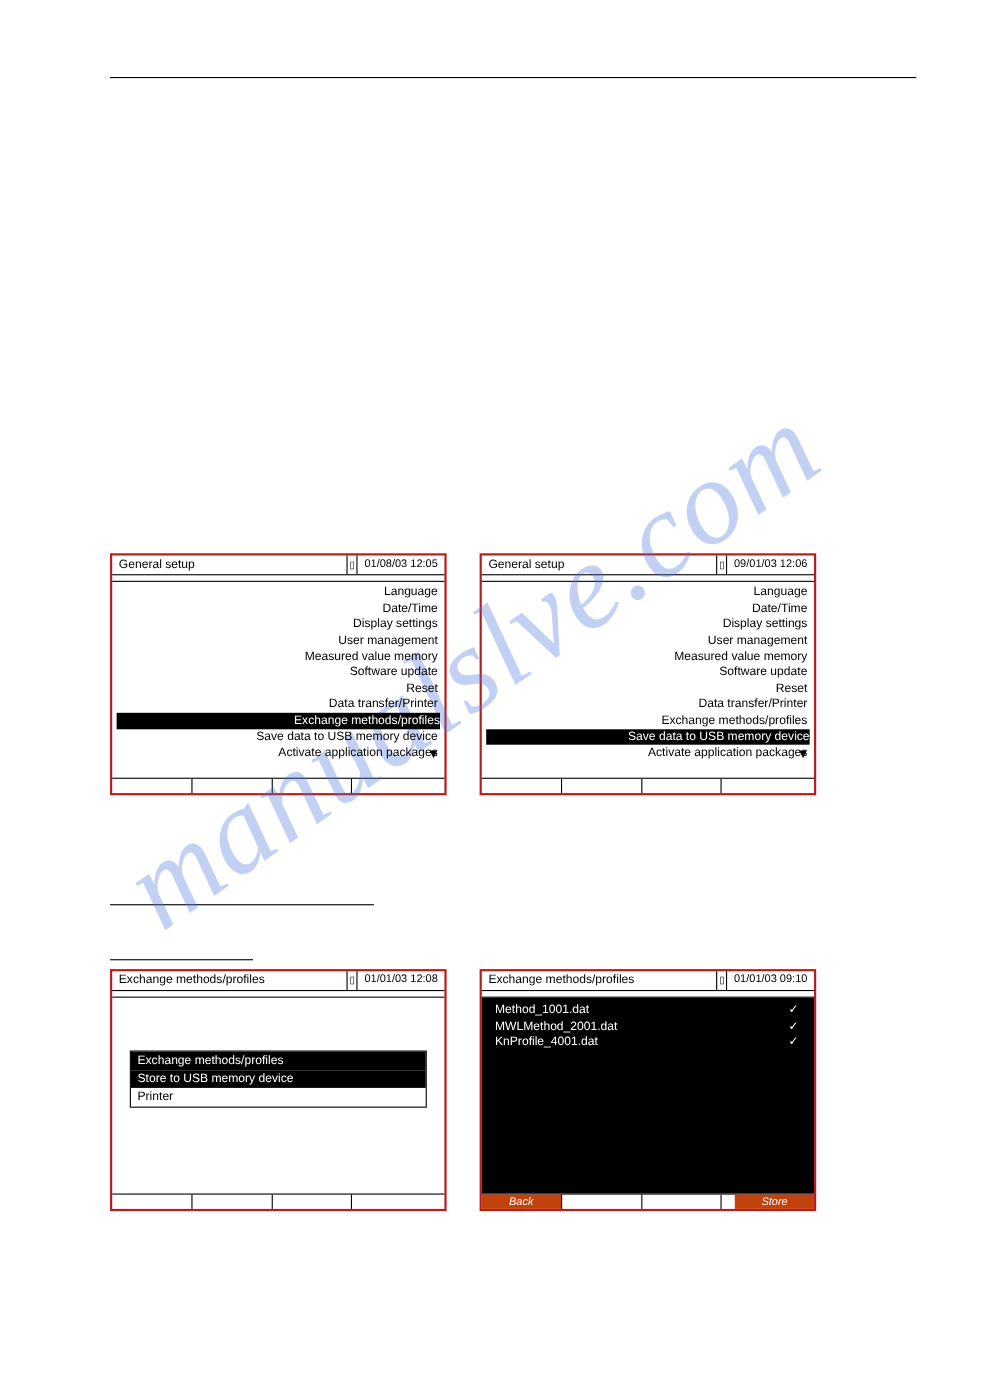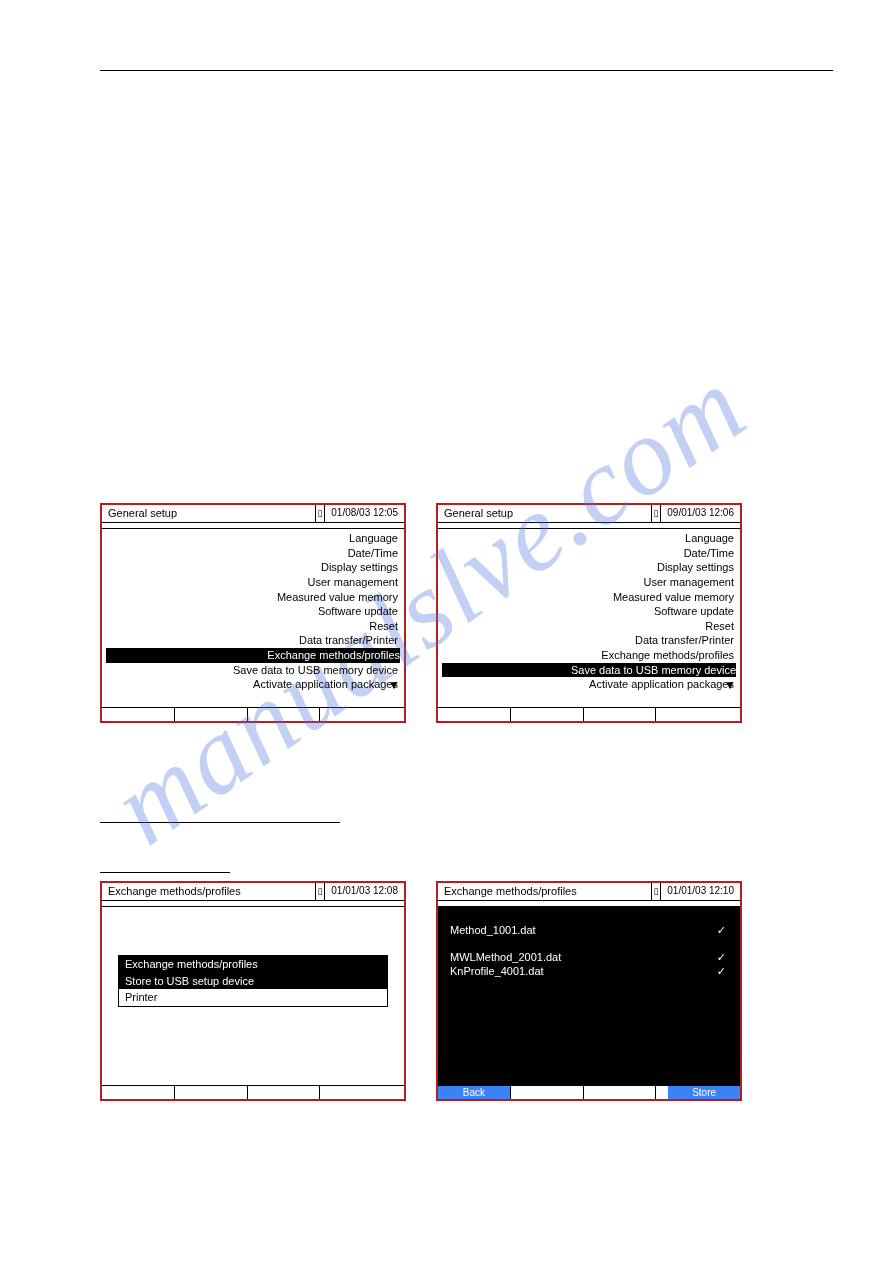--- a/index.html
+++ b/index.html
@@ -25,33 +25,33 @@
   .lcd-date { padding: 2px 6px; font-size: 10px; white-space: nowrap; }
   .lcd-sep { height: 6px; border-bottom: 1px solid #000; }
   .lcd-body { flex: 1; padding: 2px 6px; position: relative; }
   .lcd-body.dark { background: #000; color: #fff; }
   .mitem { padding: 1px 0; text-align: right; }
   .mitem.sel { background: #000; color: #fff; padding-left: 2px; margin-left: -2px; margin-right: -2px; }
   .arrowdown { position: absolute; right: 4px; bottom: 14px; font-size: 12px; }
   .lcd-foot { height: 14px; border-top: 1px solid #000; display: flex; }
   .lcd-foot .cell { flex: 1; border-right: 1px solid #000; display:flex; align-items:center; justify-content:center; font-size:10px; }
   .lcd-foot .cell:last-child { border-right: none; margin-left: 12px; }
-  .lcd-foot .cell.dark { background:#3b82f6; color:#fff; }
+  .lcd-foot .cell.dark { background:#c2410c; color:#fff;font-style:italic; }
 
   .popup {
     position: absolute; top: 48px; left: 16px; right: 16px;
     border: 1px solid #000; background: #fff;
   }
   .popup-hdr { background:#000; color:#fff; padding: 2px 6px; }
   .popup-item { padding: 2px 6px; }
   .popup-item.sel { background:#000; color:#fff; }
 
   .filelist { padding: 2px 6px; }
   .frow { display:flex; justify-content:space-between; padding:1px 0; }
-  .frow.sel { background:#000; color:#fff; margin: 12px -6px; padding: 1px 6px; }
+  .frow.sel { background:#000; color:#fff; margin: 0 -6px; padding: 1px 6px; }
   .frow.sel .chk { color:#fff; }
   .chk { padding-right: 2px; }
 
   .section-underline { display:inline-block; border-bottom:1px solid #000; padding-bottom:1px; }
 
   .watermark {
     position: absolute;
     top: 48%; left: 48%;
     transform: translate(-50%, -50%) rotate(-35deg);
     font-size: 110px; font-style: italic; font-weight: 500;
@@ -146,37 +146,37 @@
     <div class="lcd">
       <div class="lcd-hdr">
         <div class="lcd-title">Exchange methods/profiles</div>
         <div class="lcd-flag">▯</div>
         <div class="lcd-date">01/01/03 12:08</div>
       </div>
       <div class="lcd-sep"></div>
       <div class="lcd-body" style="position:relative;">
         <div class="popup">
           <div class="popup-hdr">Exchange methods/profiles</div>
-          <div class="popup-item sel">Store to USB setup device</div>
+          <div class="popup-item sel">Store to USB memory device</div>
           <div class="popup-item">Printer</div>
         </div>
       </div>
       <div class="lcd-foot">
         <div class="cell"></div>
         <div class="cell"></div>
         <div class="cell"></div>
         <div class="cell"></div>
       </div>
     </div>
 
     <div class="lcd">
       <div class="lcd-hdr">
         <div class="lcd-title">Exchange methods/profiles</div>
         <div class="lcd-flag">▯</div>
-        <div class="lcd-date">01/01/03 12:10</div>
+        <div class="lcd-date">01/01/03 09:10</div>
       </div>
       <div class="lcd-sep"></div>
       <div class="lcd-body dark">
         <div class="filelist">
           <div class="frow sel">
             <span>Method_1001.dat</span>
             <span class="chk">✓</span>
           </div>
           <div class="frow">
             <span>MWLMethod_2001.dat</span>

